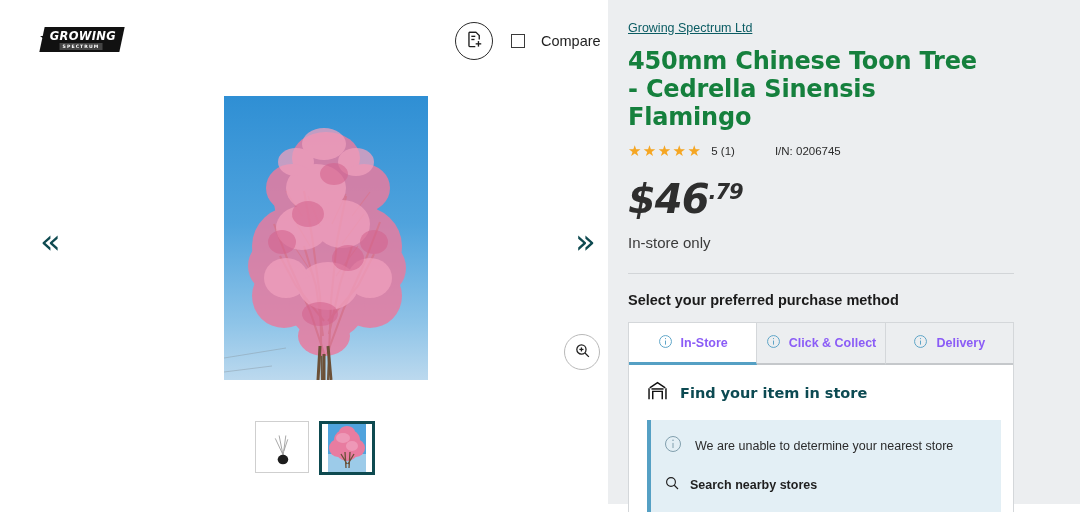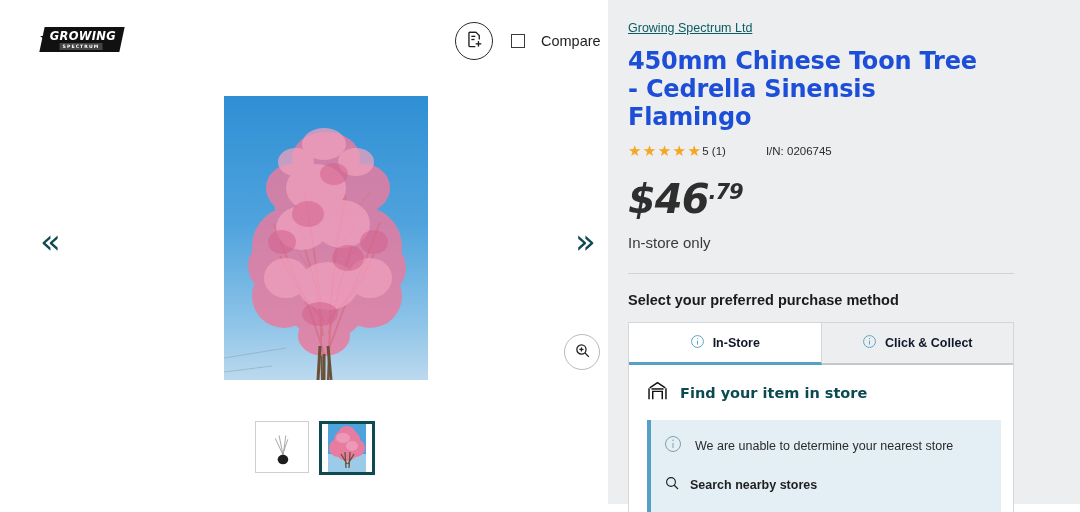--- a/index.html
+++ b/index.html
@@ -174,35 +174,35 @@
     display: inline-block;
     font-size: 12.5px;
     color: #0b5c63;
     text-decoration: underline;
     margin-bottom: 12px;
     cursor: pointer;
   }
   .product-title {
     font-size: 24px;
     font-weight: bold;
-    color: #1d4ed8;
+    color: #15803d;
     line-height: 28px;
     letter-spacing: -0.2px;
     font-family: "DejaVu Sans", sans-serif;
     margin-bottom: 12px;
     max-width: 350px;
   }
   .meta-row {
     display: flex;
     align-items: center;
     gap: 0;
     margin-bottom: 20px;
   }
   .stars { color: #f5a623; font-size: 15px; letter-spacing: 1.4px; line-height: 1; }
-  .rating-text { font-size: 11.5px; color: #2b2b2b; }
+  .rating-text { font-size: 11.5px; color: #2b2b2b; margin-left: 9px; }
   .in-number { font-size: 11.5px; color: #2b2b2b; margin-left: 40px; }
 
   .price {
     font-size: 40px;
     font-weight: bold;
     font-style: italic;
     color: #2e2e2e;
     line-height: 42px;
     font-family: "DejaVu Sans", sans-serif;
     letter-spacing: -1px;
@@ -243,21 +243,21 @@
     height: 42px;
   }
   .tab {
     flex: 1;
     display: flex;
     align-items: center;
     justify-content: center;
     gap: 8px;
     font-size: 12.5px;
     font-weight: bold;
-    color: #0f172a;
+    color: #8b5cf6;
     background: #eceef0;
     border-right: 1px solid #d4d7da;
     border-bottom: 2px solid #c5c8cb;
     cursor: pointer;
   }
   .tab:last-child { border-right: none; }
   .tab.active {
     background: #ffffff;
     border-bottom: 3px solid #55a0c4;
   }
@@ -486,20 +486,30 @@
         <div class="tab">
           <span>
             <svg width="15" height="15" viewBox="0 0 24 24" fill="none" stroke="#55a0c4" stroke-width="1.5">
               <circle cx="12" cy="12" r="9.5"></circle>
               <line x1="12" y1="10.5" x2="12" y2="17"></line>
               <circle cx="12" cy="7.3" r="0.9" fill="#55a0c4" stroke="none"></circle>
             </svg>
           </span>
           <span>Click &amp; Collect</span>
         </div>
+        <div class="tab">
+          <span>
+            <svg width="15" height="15" viewBox="0 0 24 24" fill="none" stroke="#55a0c4" stroke-width="1.5">
+              <circle cx="12" cy="12" r="9.5"></circle>
+              <line x1="12" y1="10.5" x2="12" y2="17"></line>
+              <circle cx="12" cy="7.3" r="0.9" fill="#55a0c4" stroke="none"></circle>
+            </svg>
+          </span>
+          <span>Delivery</span>
+        </div>
       </div>
 
       <div class="tab-panel">
         <div class="panel-head">
           <span>
             <svg width="21" height="19" viewBox="0 0 24 22" fill="none" stroke="#111111" stroke-width="1.7">
               <path d="M3 8 L12 2 L21 8"></path>
               <line x1="2.2" y1="8.4" x2="2.2" y2="21"></line>
               <line x1="21.8" y1="8.4" x2="21.8" y2="21"></line>
               <path d="M6.5 21 L6.5 12 L17.5 12 L17.5 21"></path>

